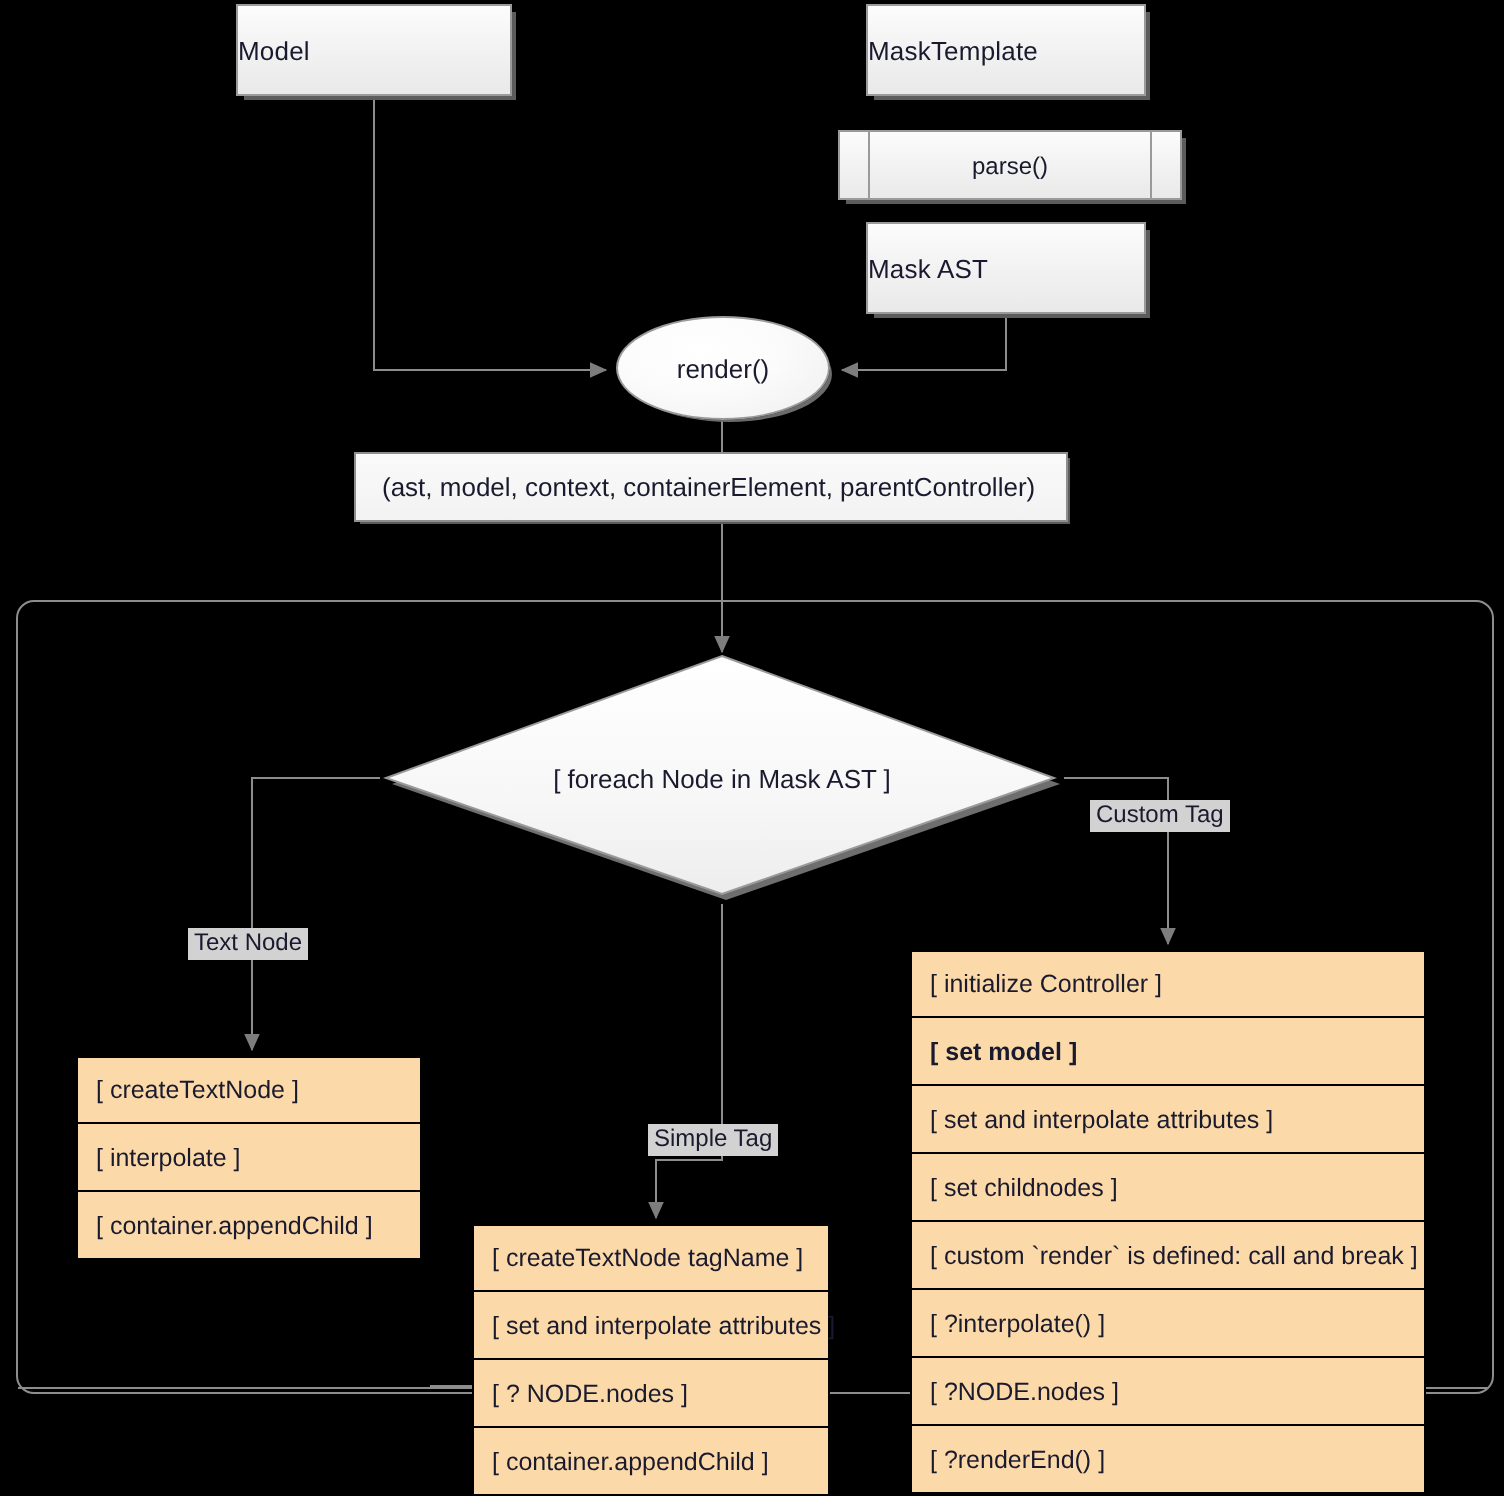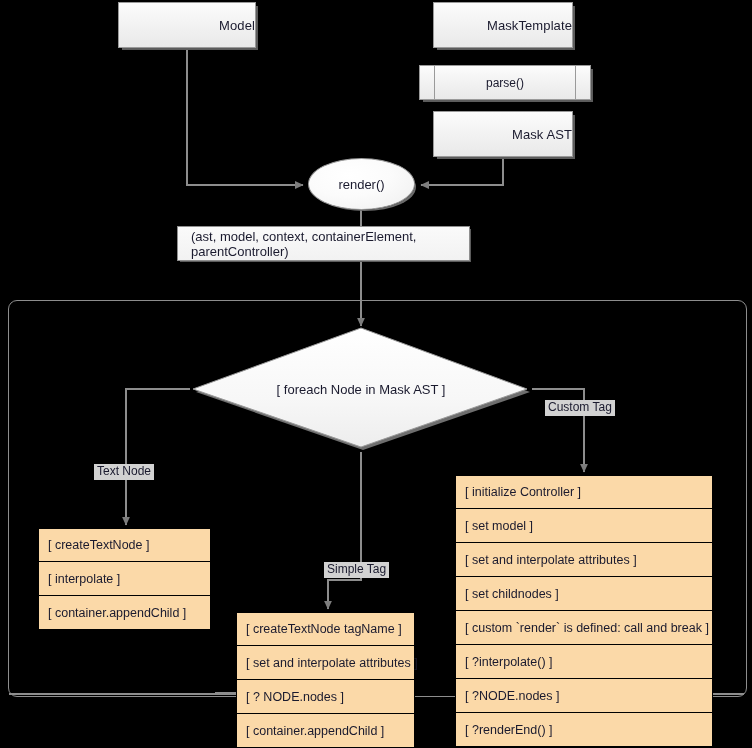--- a/index.html
+++ b/index.html
@@ -15,21 +15,21 @@
   #wires{position:absolute;left:0;top:0;width:752px;height:748px;}
 
   
   .node{position:absolute;box-sizing:border-box;}
 
   
   .graybox{
     background:linear-gradient(180deg,#fcfcfc 0%,#f3f3f3 45%,#e9e9e9 100%);
     border:1px solid #9a9a9a;
     box-shadow:3px 3px 0 -1px #5c5c5c;
-    display:flex;align-items:center;justify-content:flex-end;
+    display:flex;align-items:center;justify-content:flex-start;
     font-size:13px;letter-spacing:.1px;
   }
 
   
   .subbox{
     background:linear-gradient(180deg,#fcfcfc 0%,#f3f3f3 45%,#e9e9e9 100%);
     border:1px solid #9a9a9a;
     box-shadow:3px 3px 0 -1px #5c5c5c;
     display:flex;align-items:center;justify-content:center;
     font-size:12px;position:absolute;
@@ -137,21 +137,21 @@
   </div>
 
   <div class="node graybox" style="left:433px;top:111px;width:140px;height:46px;">
     <span>Mask AST</span>
   </div>
 
   <div class="node ellipse" style="left:308px;top:158px;width:107px;height:52px;">
     <span>render()</span>
   </div>
 
-  <div class="node parambox" style="left:177px;top:226px;width:293px;height:35px;">
+  <div class="node parambox" style="left:177px;top:226px;width:357px;height:35px;">
     <span>(ast, model, context, containerElement, parentController)</span>
   </div>
 
   <div class="diamond-wrap" style="left:189px;top:326px;width:344px;height:126px;">
     <svg width="344" height="126" viewBox="0 0 344 126" xmlns="http://www.w3.org/2000/svg">
       <defs>
         <linearGradient id="dg" x1="0" y1="0" x2="0" y2="1">
           <stop offset="0%" stop-color="#ffffff"></stop>
           <stop offset="60%" stop-color="#f7f7f7"></stop>
           <stop offset="100%" stop-color="#ededed"></stop>
@@ -195,21 +195,21 @@
       </div>
       <div class="cell" style="height: 34px;">
         <span>[ container.appendChild ]</span>
       </div>
     </div>
 
   <div class="stack" style="left:455px;top:475px;width:258px;">
       <div class="cell" style="height: 34px;">
         <span>[ initialize Controller ]</span>
       </div>
-      <div class="cell" style="height: 34px;">
+      <div class="cell" style="height: 34px; font-weight: bold;">
         <span>[ set model ]</span>
       </div>
       <div class="cell" style="height: 34px;">
         <span>[ set and interpolate attributes ]</span>
       </div>
       <div class="cell" style="height: 34px;">
         <span>[ set childnodes ]</span>
       </div>
       <div class="cell" style="height: 34px;">
         <span>[ custom `render` is defined: call and break ]</span>

